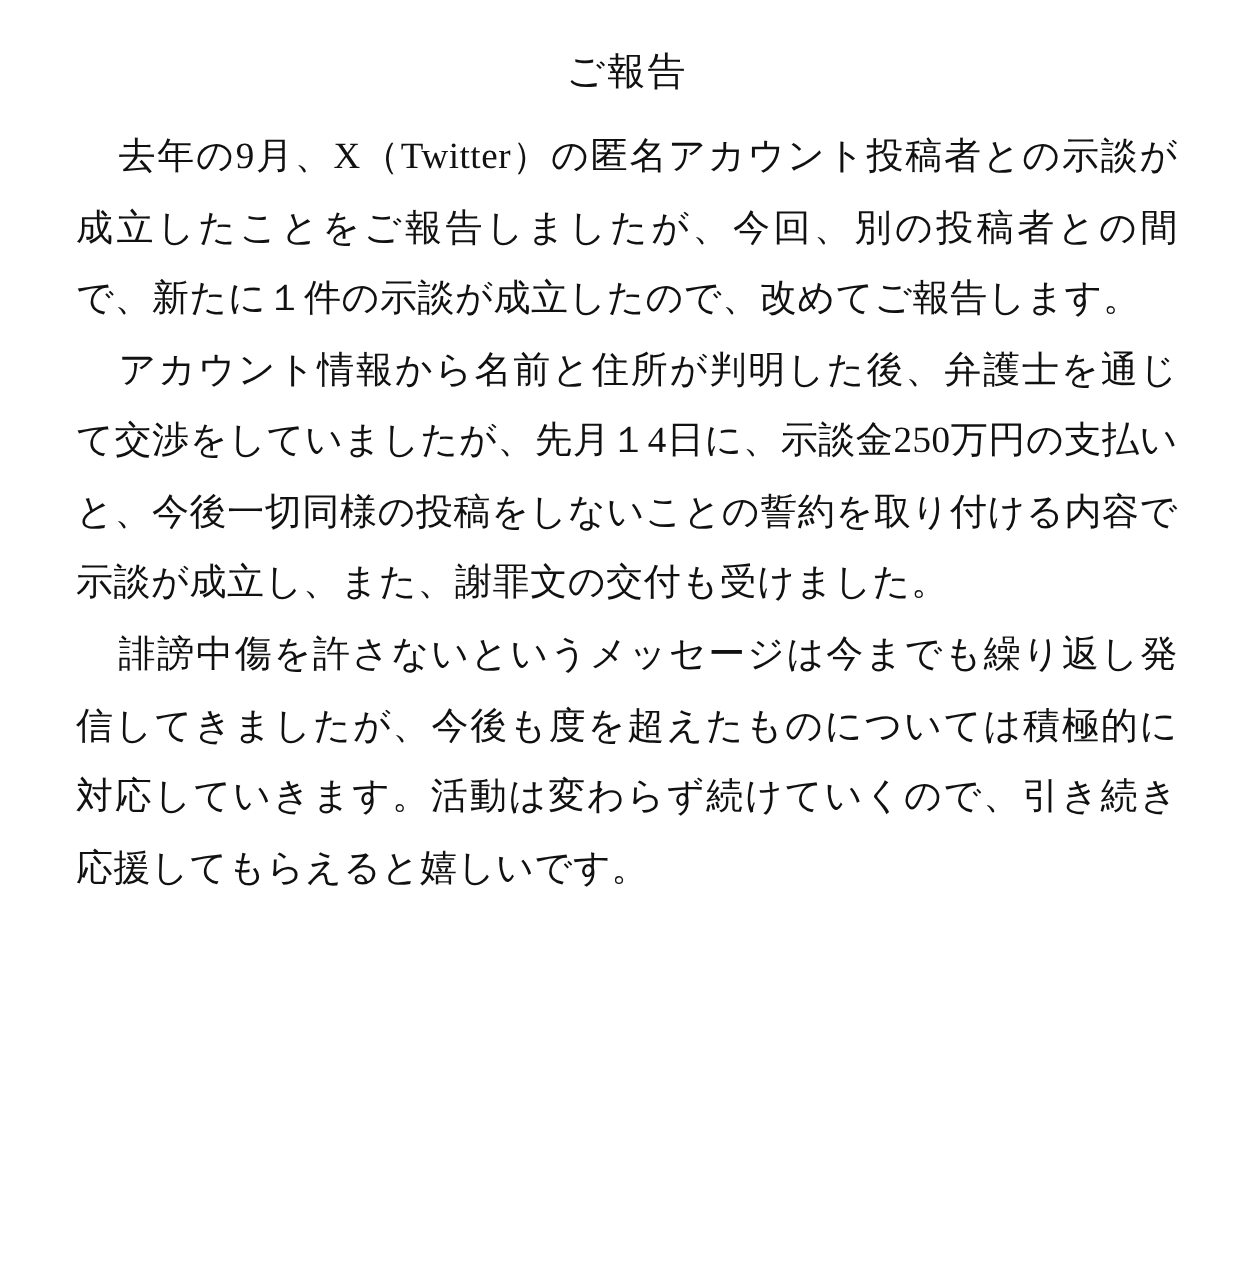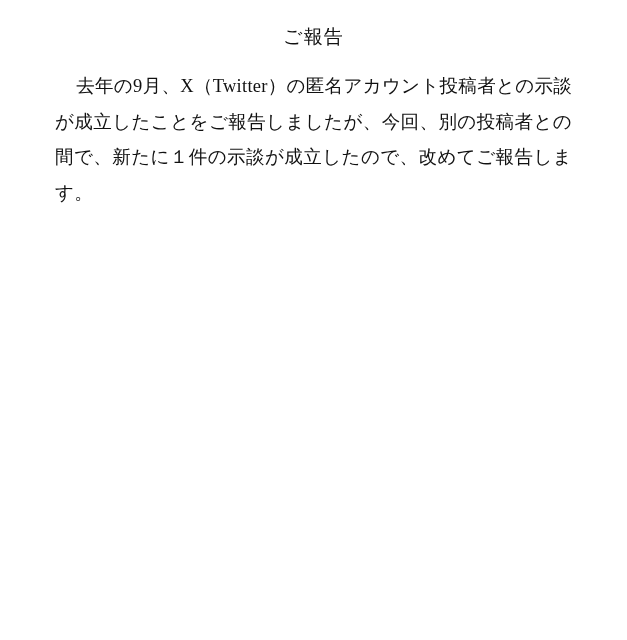--- a/index.html
+++ b/index.html
@@ -33,25 +33,27 @@
   }
   .body-text {
     font-size: 18.5px;
     line-height: 1.92;
     letter-spacing: 0.015em;
     text-align: justify;
     text-justify: inter-ideograph;
     color: #111111;
   }
   .para {
-    margin: 17px;
+    margin: 0;
     text-indent: 1.15em;
   }
 </style>
 </head>
 <body>
 
 <div class="page">
   <h1 class="doc-title">ご報告</h1>
   <div class="body-text">
     <p class="para">去年の9月、X（Twitter）の匿名アカウント投稿者との示談が成立したことをご報告しましたが、今回、別の投稿者との間で、新たに１件の示談が成立したので、改めてご報告します。</p>
+    <p class="para">アカウント情報から名前と住所が判明した後、弁護士を通じて交渉をしていましたが、先月１4日に、示談金250万円の支払いと、今後一切同様の投稿をしないことの誓約を取り付ける内容で示談が成立し、また、謝罪文の交付も受けました。</p>
+    <p class="para">誹謗中傷を許さないというメッセージは今までも繰り返し発信してきましたが、今後も度を超えたものについては積極的に対応していきます。活動は変わらず続けていくので、引き続き応援してもらえると嬉しいです。</p>
   </div>
 </div>
 
 </body></html>

